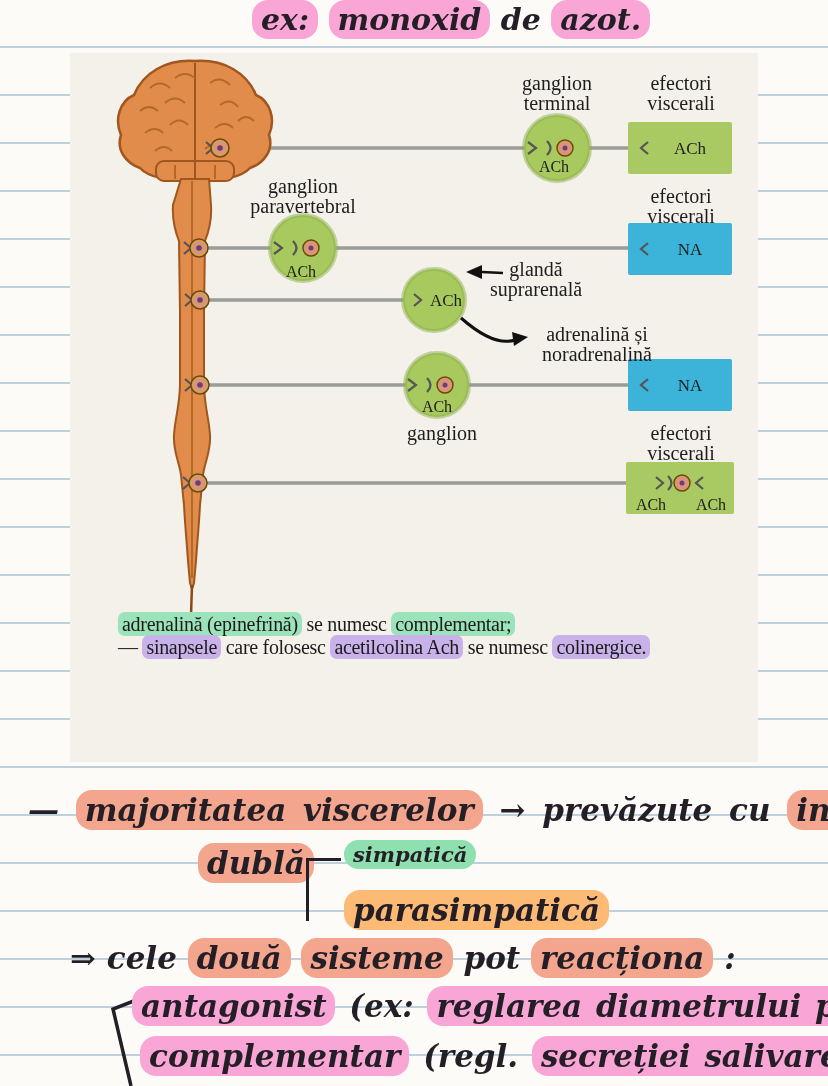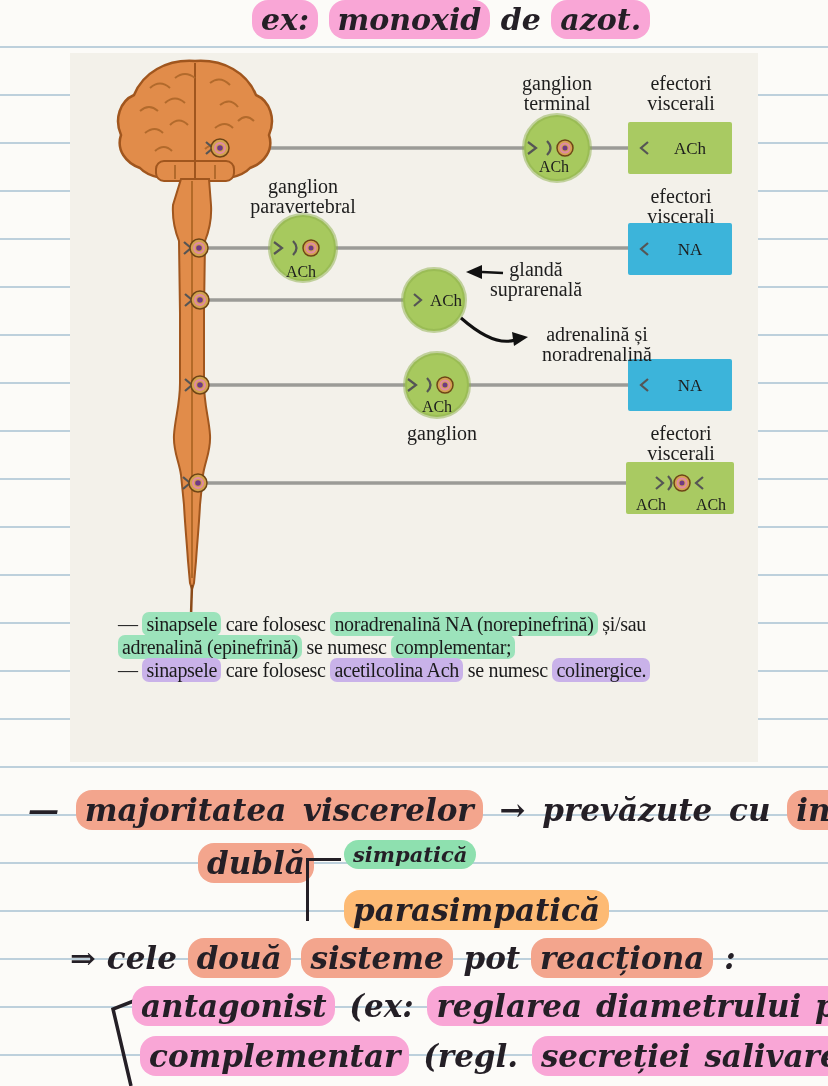--- a/index.html
+++ b/index.html
@@ -218,23 +218,20 @@
   <div class="fig-label small" style="left:231px;top:211px;">ACh</div>
   <div class="fig-label med" style="left:620px;top:188px;">NA</div>
   <div class="fig-label med" style="left:376px;top:239px;">ACh</div>
   <div class="fig-label small" style="left:367px;top:346px;">ACh</div>
   <div class="fig-label med" style="left:620px;top:324px;">NA</div>
   <div class="fig-label small" style="left:581px;top:444px;">ACh</div>
   <div class="fig-label small" style="left:641px;top:444px;">ACh</div>
 
   <div class="caption">
     <div class="cap-line">
-      <span>— </span><span class="cap-hl hl-cgreen">sinapsele</span><span> care folosesc </span><span class="cap-hl hl-cgreen">noradrenalină NA (norepinefrină)</span><span> și/sau</span>
-    </div>
-    <div class="cap-line">
       <span class="cap-hl hl-cgreen">adrenalină (epinefrină)</span><span> se numesc </span><span class="cap-hl hl-cgreen">complementar;</span>
     </div>
     <div class="cap-line">
       <span>— </span><span class="cap-hl hl-cpurple">sinapsele</span><span> care folosesc </span><span class="cap-hl hl-cpurple">acetilcolina Ach</span><span> se numesc </span><span class="cap-hl hl-cpurple">colinergice.</span>
     </div>
   </div>
 </div>
 
 <div class="abs hw" style="left:28px;top:792px;font-size:31px;word-spacing:6px;">
   <span>— </span><span class="hl hl-salmon">majoritatea viscerelor</span><span> → </span><span>prevăzute cu </span><span class="hl hl-salmon">inervație</span>

